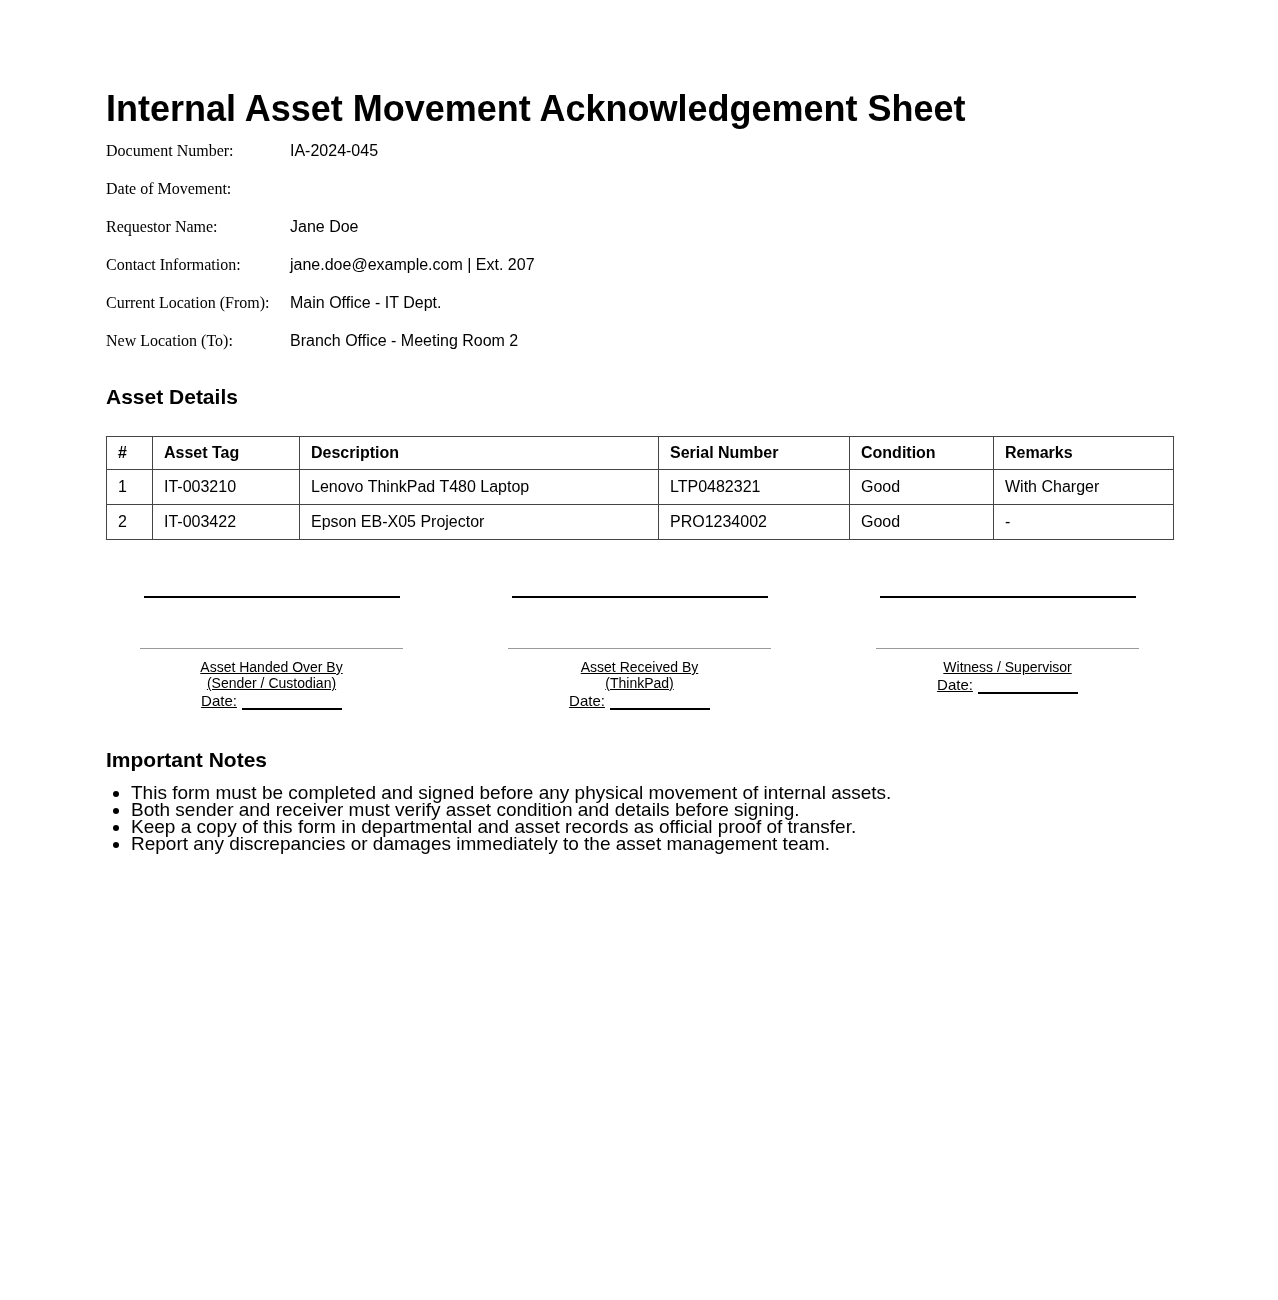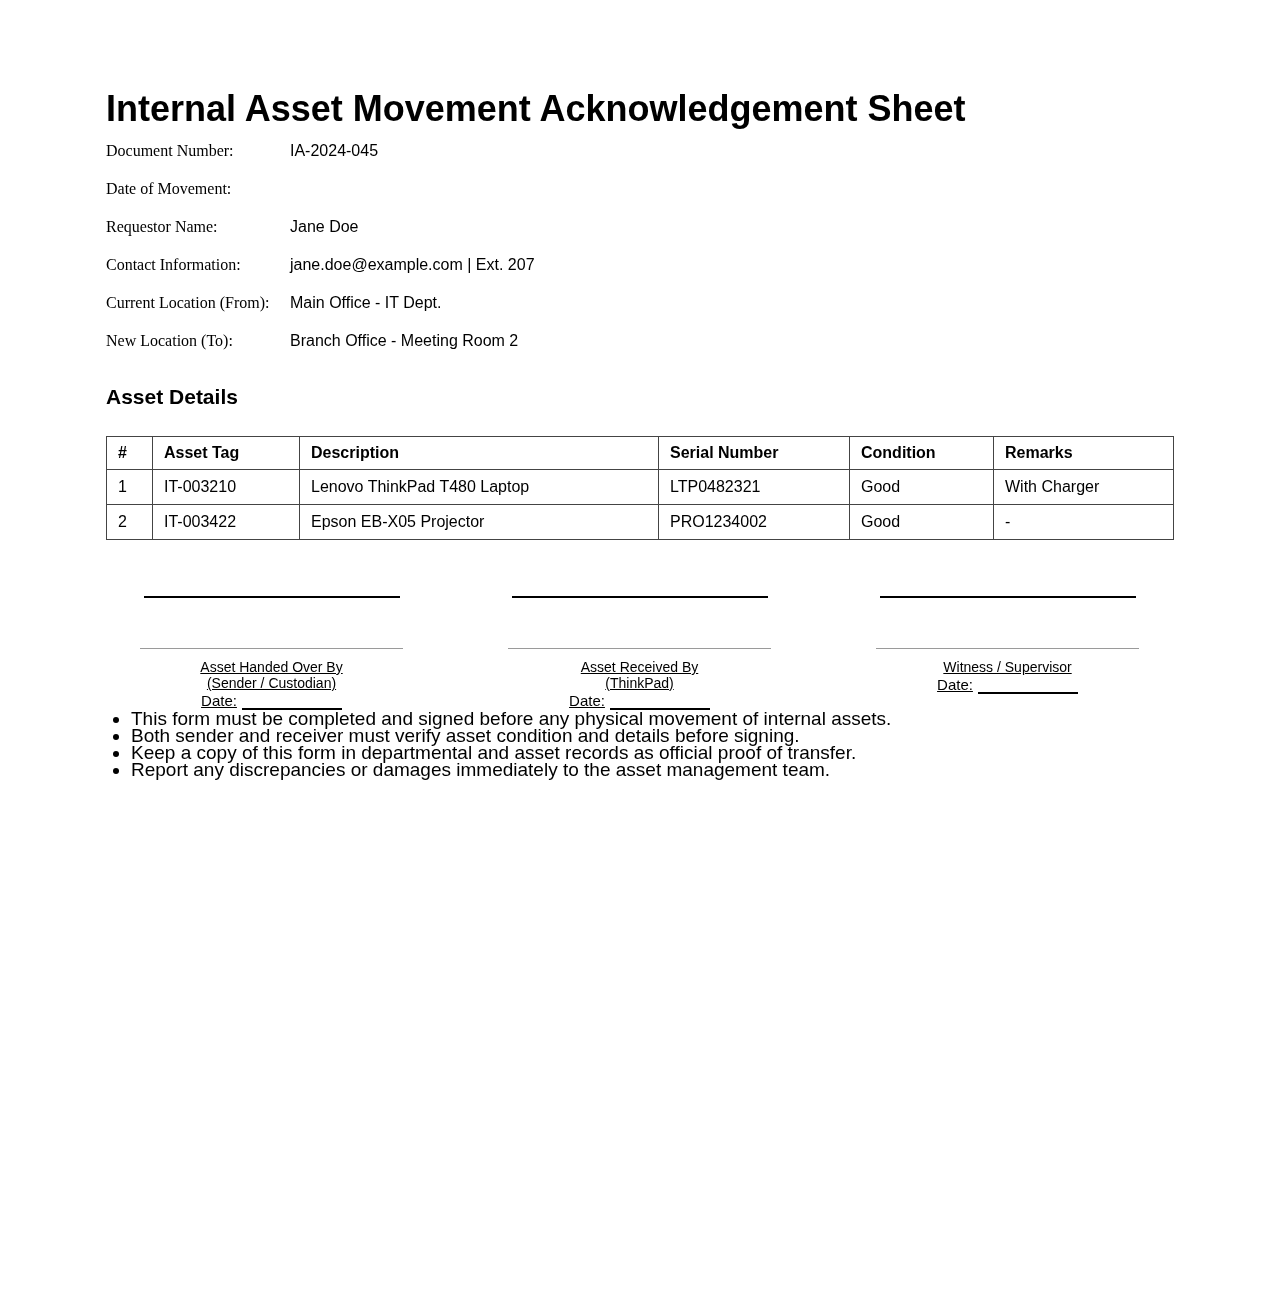--- a/index.html
+++ b/index.html
@@ -205,20 +205,21 @@
 
     <div class="sig-block">
       <div class="sig-line-black"></div>
       <div class="sig-line-gray"></div>
       <p class="sig-label first">Witness / Supervisor</p>
       <p class="sig-date"><span>Date:</span><span class="date-line"></span></p>
     </div>
 
   </div>
 
+  <h2 class="section-heading notes-heading">Important Notes</h2>
 
   <ul class="notes-list">
     <li>This form must be completed and signed before any physical movement of internal assets.</li>
     <li>Both sender and receiver must verify asset condition and details before signing.</li>
     <li>Keep a copy of this form in departmental and asset records as official proof of transfer.</li>
     <li>Report any discrepancies or damages immediately to the asset management team.</li>
   </ul>
 
 </div>
 

